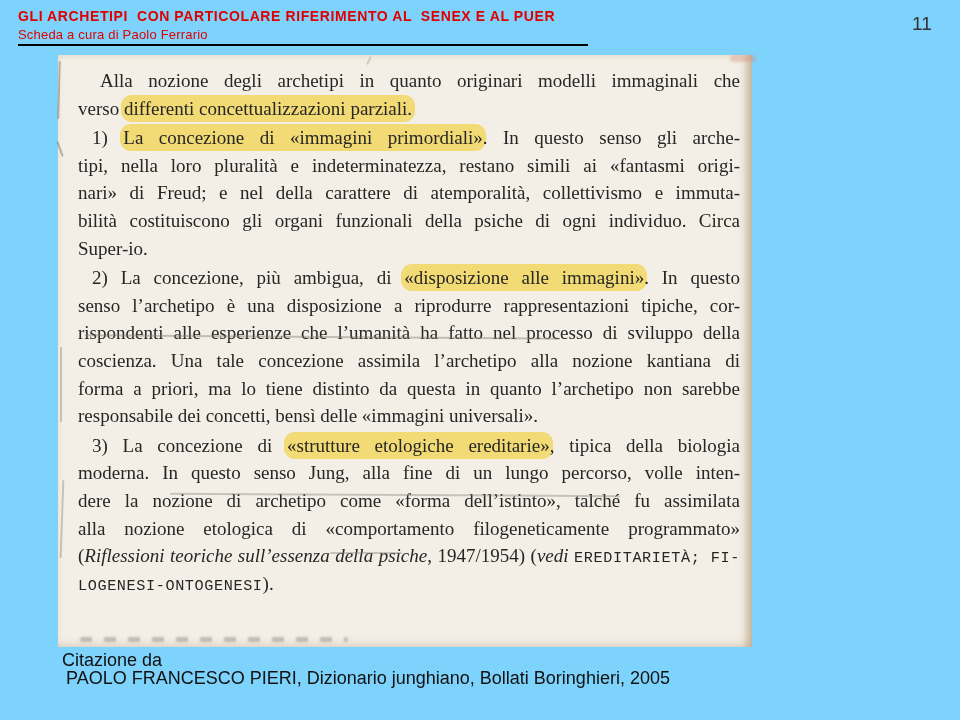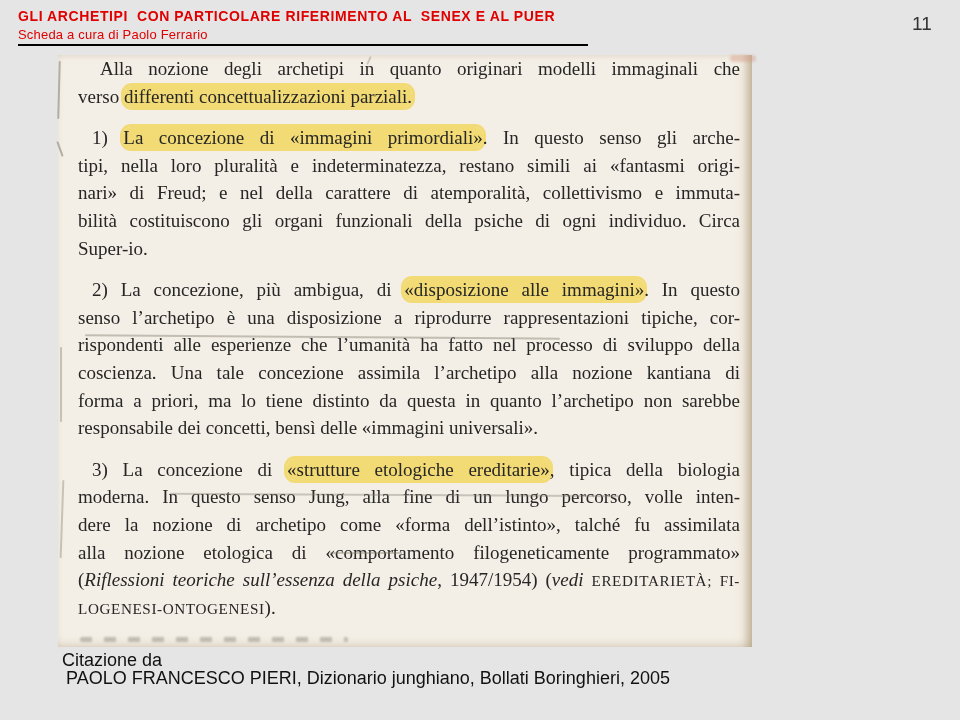--- a/index.html
+++ b/index.html
@@ -1,45 +1,45 @@
 <!DOCTYPE html>
 <html style="--accent: #e00000; --paper: #f4efe6; --hl: #f2da74;"><head>
 <meta charset="utf-8">
 <style>
   html,body{margin:0;padding:0;background:#ffffff;}
-  .slide{position:relative;width:960px;height:720px;background:#e5e5e5;overflow:hidden;
+  .slide{position:relative;width:960px;height:720px;background:#7dd3fc;overflow:hidden;
          font-family:"Liberation Sans",sans-serif;}
 
   
   .header-title{position:absolute;left:18px;top:8px;font-size:14px;font-weight:bold;
                 color:var(--accent,#e00000);letter-spacing:.6px;white-space:pre;}
   .header-sub{position:absolute;left:18px;top:27px;font-size:13px;color:var(--accent,#e00000);
               letter-spacing:.2px;}
   .header-rule{position:absolute;left:18px;top:44px;width:570px;height:2px;background:#000;}
   .page-num{position:absolute;left:912px;top:13px;font-size:19px;color:#333;}
 
   
   .scan{position:absolute;left:58px;top:55px;width:694px;height:592px;
         background:var(--paper,#f4efe6);
         box-shadow:inset -9px 0 14px -7px rgba(150,125,85,.5),
                    inset 0 -7px 12px -8px rgba(150,125,85,.35),
                    inset 2px 2px 8px -6px rgba(150,125,85,.3);}
   .scan-edge{position:absolute;right:0;top:0;width:10px;height:100%;
              background:linear-gradient(90deg,rgba(0,0,0,0),rgba(160,135,95,.28));}
-  .scan-text{position:absolute;left:0;top:0;right:0;padding:0 12px 0 20px;
+  .scan-text{position:absolute;left:0;top:0;right:0;padding:12px 12px 0 20px;
              font-family:"Liberation Serif",serif;font-size:19px;line-height:27.6px;
              color:#262626;}
   .para{margin:0;}
-  .para.gap{margin-top:14px;}
+  .para.gap{margin-top:2px;}
   .line{height:27.6px;overflow:hidden;text-align:justify;text-align-last:justify;
         text-justify:inter-word;}
   .line.last{text-align-last:left;}
   .hl{background:var(--hl,#f2da74);border-radius:8px;box-shadow:0 0 0 3px var(--hl,#f2da74);}
   .it{font-style:italic;}
-  .sc{font-size:.8em;letter-spacing:.6px;}
+  .sc{font-size:.8em;letter-spacing:.6px;font-family:Liberation Mono, monospace;}
 
   
   .pencil{position:absolute;background:rgba(130,125,112,.55);border-radius:2px;}
   .pencil.v{width:2px;}
   .pencil.h{height:2px;}
   .smudge-pink{position:absolute;left:672px;top:0;width:26px;height:7px;
                background:rgba(212,150,128,.4);border-radius:4px;filter:blur(1px);}
   .cutoff{position:absolute;left:22px;top:582px;width:268px;height:5px;opacity:.45;
           background:repeating-linear-gradient(90deg,rgba(90,85,75,.7) 0 12px,
                      rgba(0,0,0,0) 12px 24px);filter:blur(1px);border-radius:2px;}

